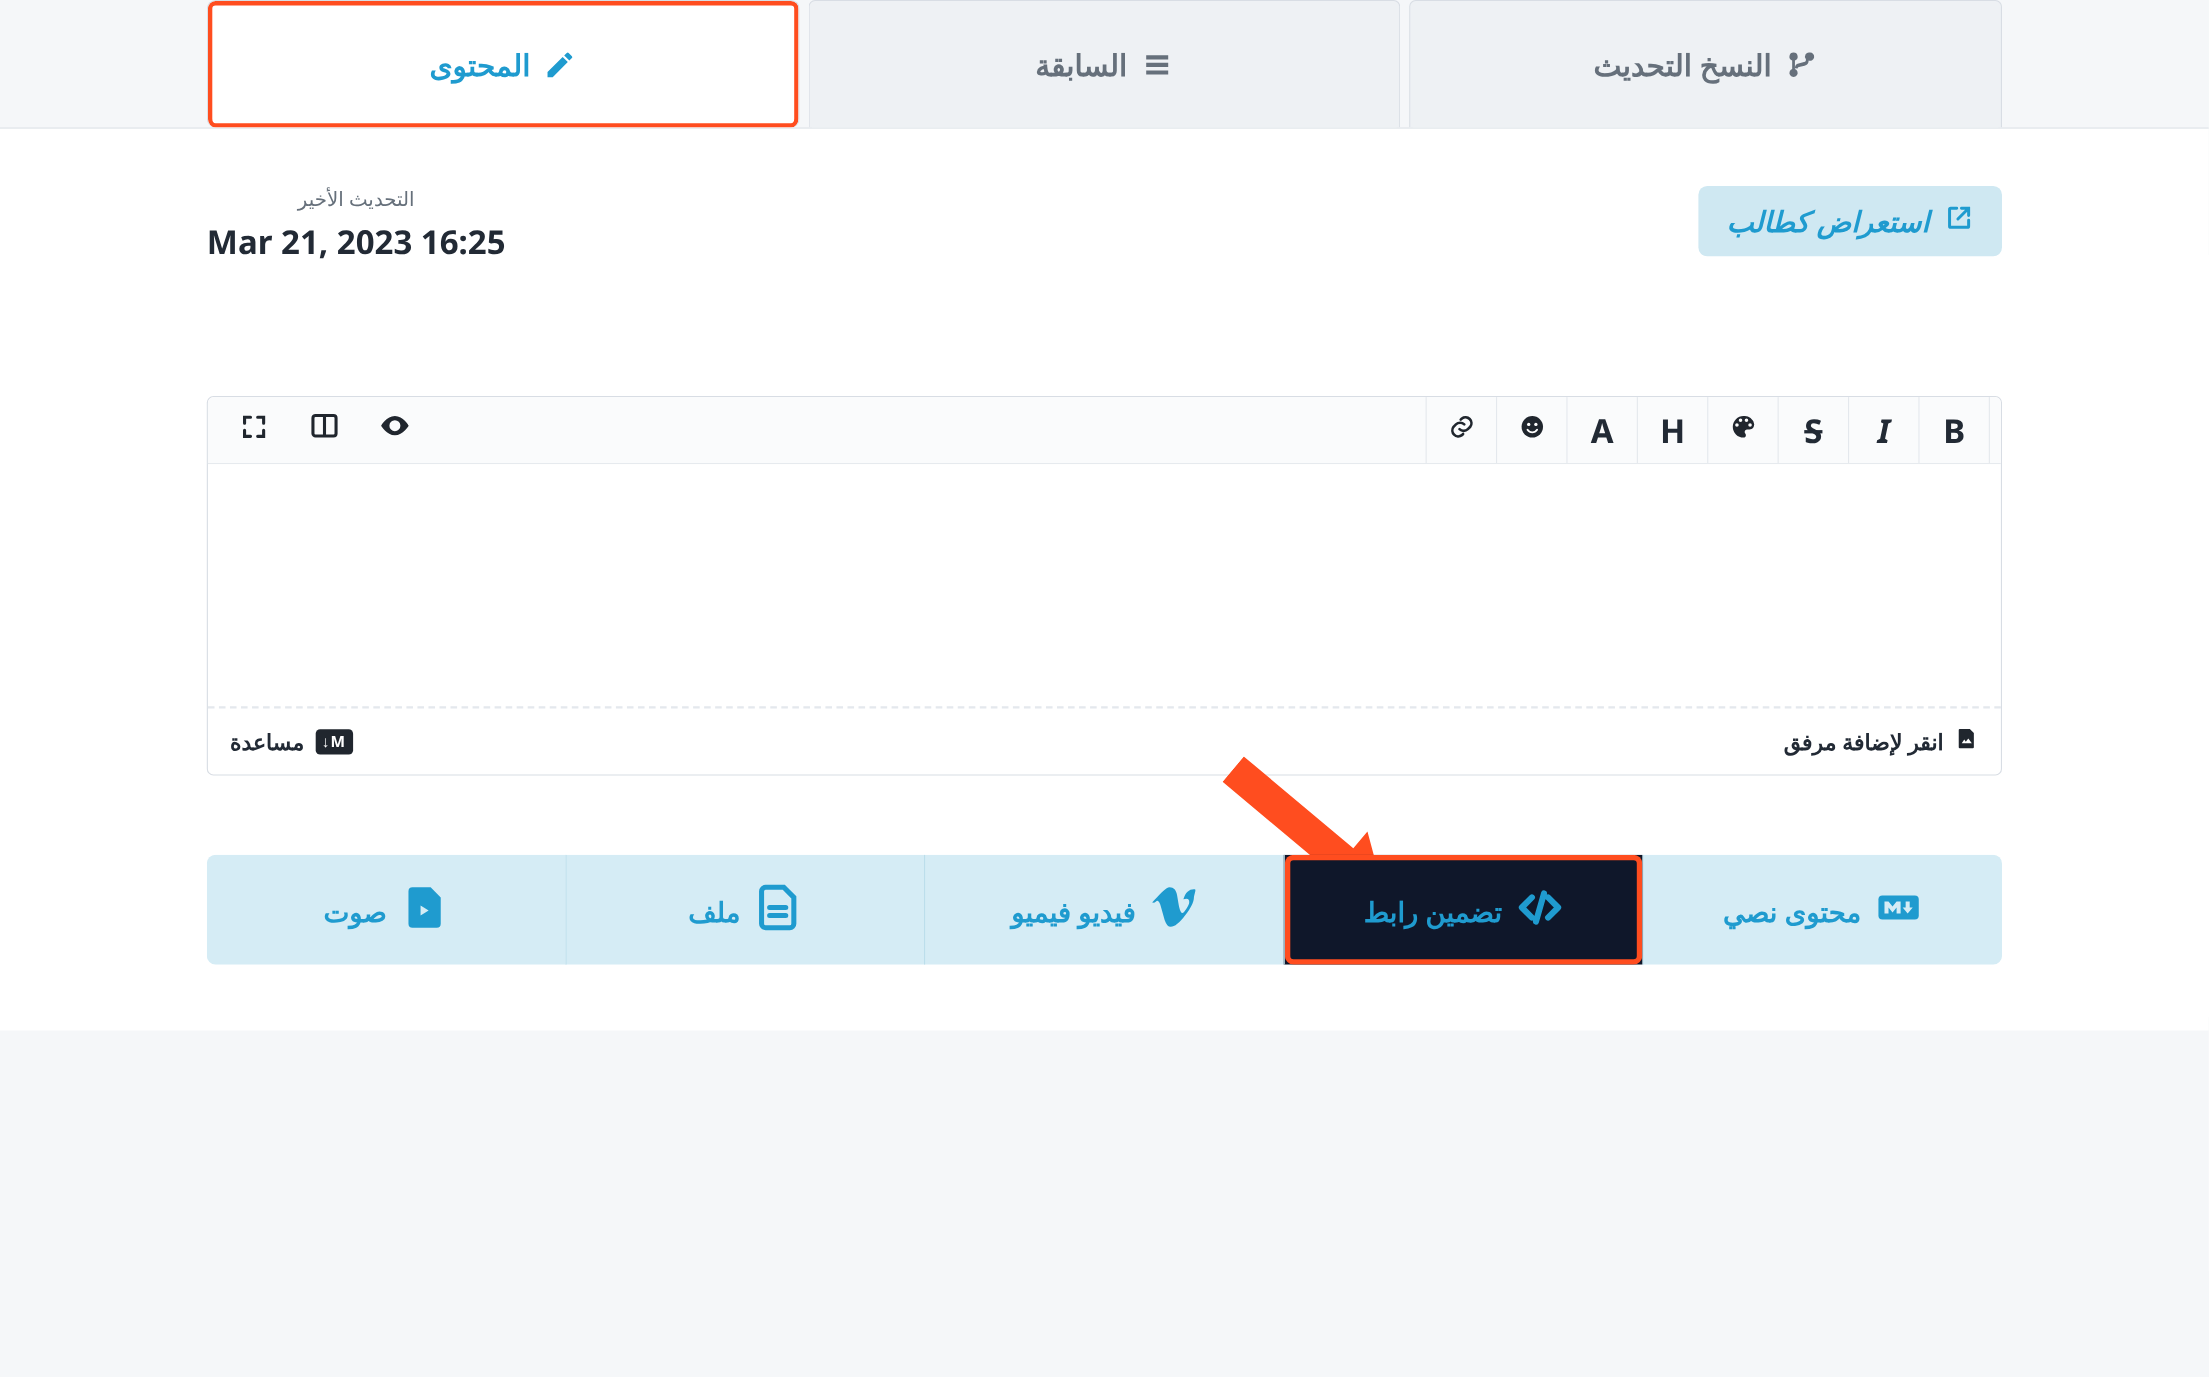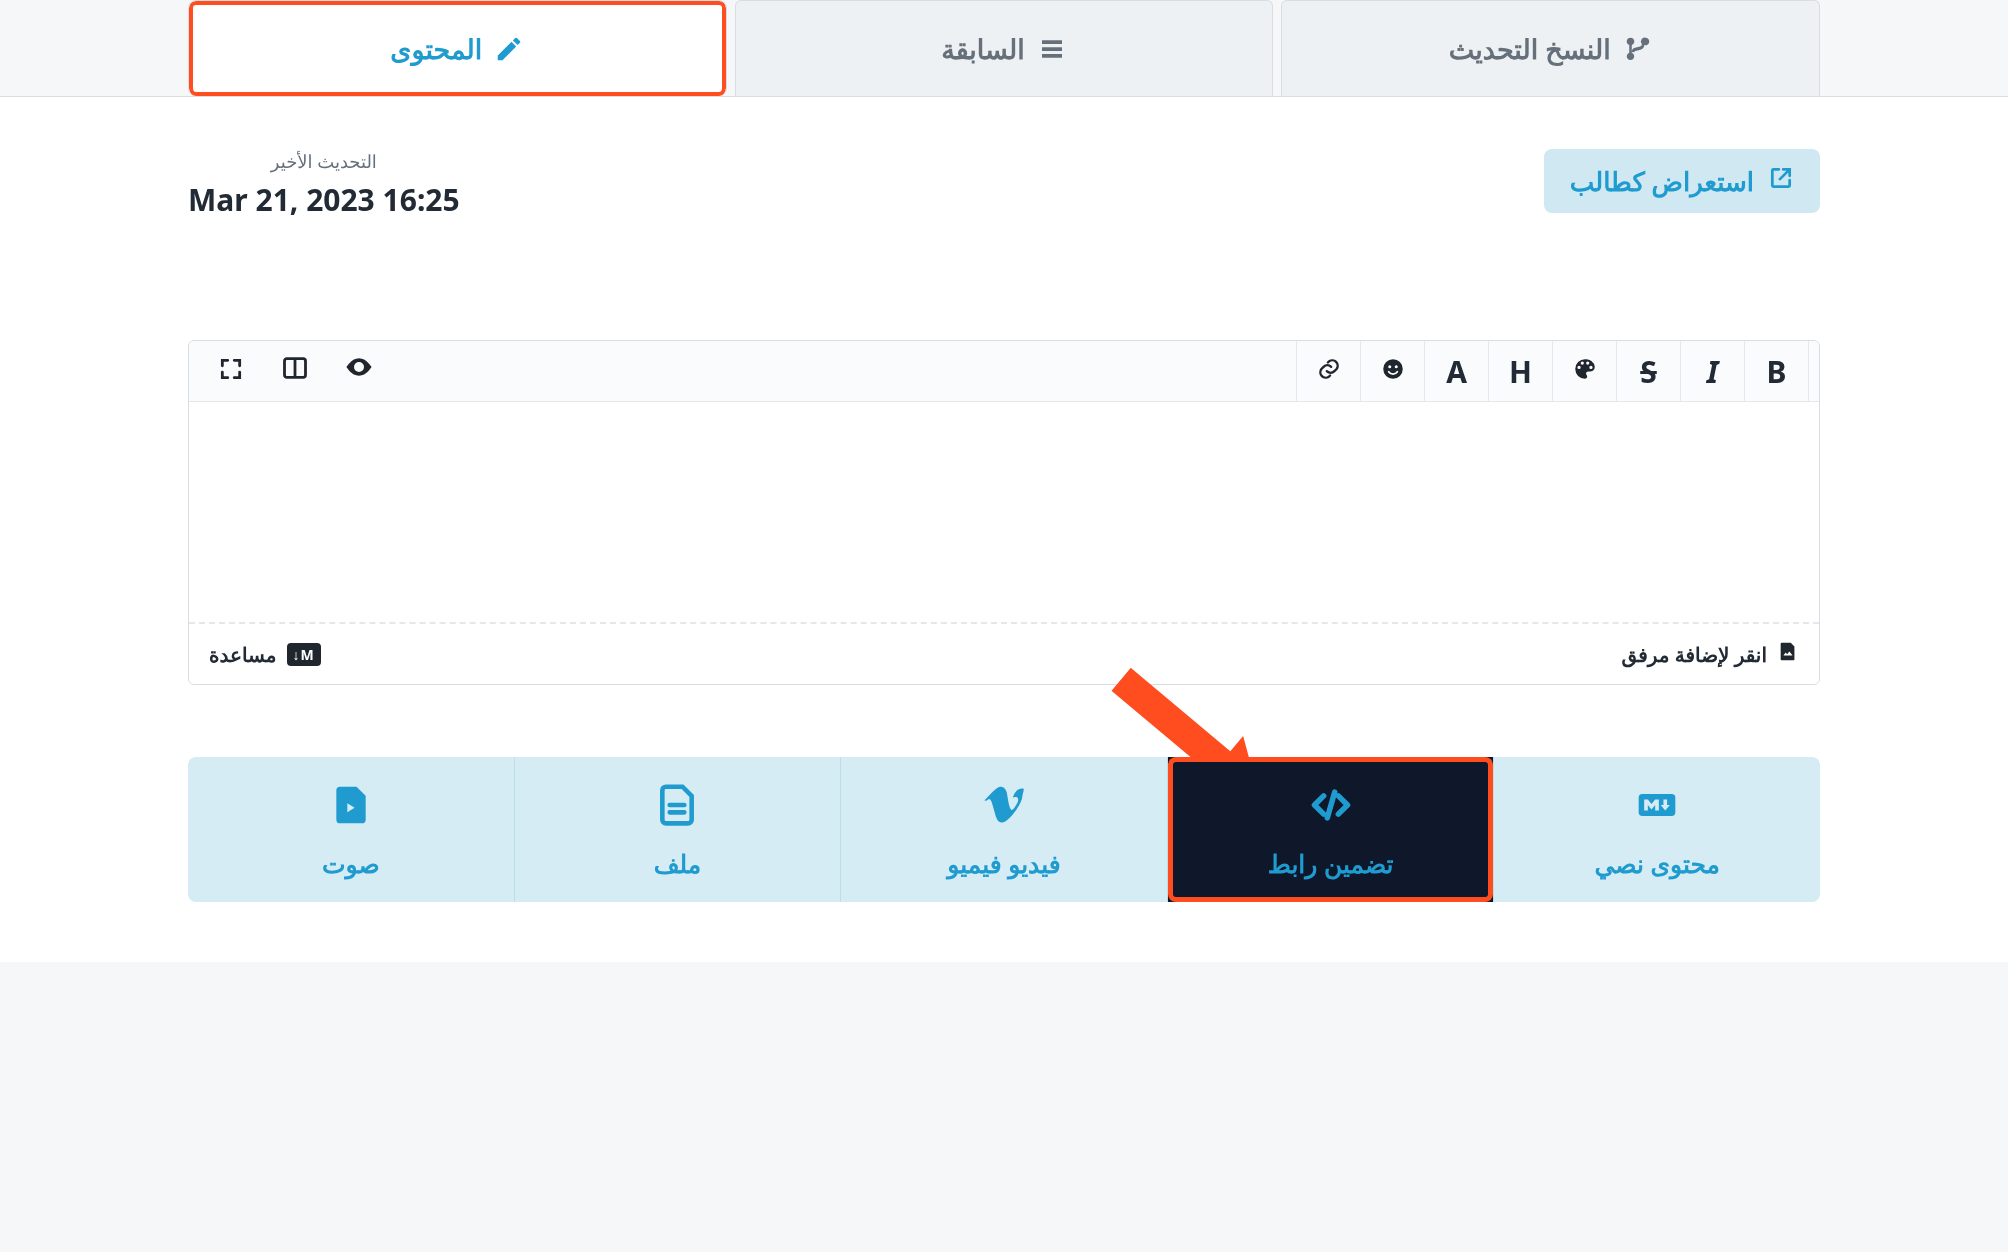--- a/index.html
+++ b/index.html
@@ -12,33 +12,33 @@
     --blue:#1f9bcf;
     --blue-light:#cfe8f2;
     --blue-lighter:#d5ecf5;
     --highlight:#ff4d1f;
   }
   *{box-sizing:border-box;font-family:system-ui,-apple-system,"Segoe UI",Tahoma,Arial,sans-serif;}
   body{margin:0;background:var(--bg);color:var(--text);font-size:22px;}
 
   
   .tabs{display:flex;flex-direction:row-reverse;border-bottom:1px solid var(--border);background:var(--bg);padding:0 188px;gap:8px;}
-  .tab{flex:1;display:flex;align-items:center;justify-content:center;gap:12px;height:96px;border:1px solid var(--border);border-bottom:none;border-radius:6px 6px 0 0;background:#eef1f4;color:var(--muted);font-weight:700;font-size:27px;cursor:pointer;}
+  .tab{flex:1;display:flex;align-items:center;justify-content:center;gap:12px;height:116px;border:1px solid var(--border);border-bottom:none;border-radius:6px 6px 0 0;background:#eef1f4;color:var(--muted);font-weight:700;font-size:27px;cursor:pointer;}
   .tab.active{background:var(--white);color:var(--blue);}
   .tab .ico{width:30px;height:30px;display:inline-flex;}
   .tab.active .ico svg path{fill:var(--blue)!important;}
   
   .red-box{position:relative;box-shadow:inset 0 0 0 4px var(--highlight);border-radius:8px;}
 
   
   .page{background:var(--white);padding:52px 188px 60px;position:relative;min-height:820px;}
 
   
   .head-row{display:flex;justify-content:space-between;align-items:flex-start;direction:rtl;}
-  .preview-btn{background:var(--blue-light);color:var(--blue);border:none;border-radius:8px;padding:14px 26px;font-size:26px;font-weight:700;display:inline-flex;align-items:center;gap:14px;cursor:pointer;}
+  .preview-btn{background:var(--blue-light);color:var(--blue);border:none;border-radius:8px;padding:14px 26px;font-size:26px;font-weight:700;display:inline-flex;align-items:center;gap:14px;cursor:pointer;font-style:italic;}
   .preview-btn svg path{stroke:var(--blue);}
   .last-update{text-align:center;direction:ltr;}
   .last-update .lbl{color:var(--muted);font-size:18px;}
   .last-update .val{color:var(--text);font-size:30px;font-weight:700;margin-top:6px;}
 
   
   .editor{border:1px solid var(--border);border-radius:6px;margin-top:120px;background:var(--white);}
   .toolbar{display:flex;justify-content:space-between;align-items:stretch;border-bottom:1px solid var(--border-light);background:#fafbfc;border-radius:6px 6px 0 0;padding:0 10px;}
   .tool-group{display:flex;align-items:stretch;}
   .tool-btn{width:64px;height:60px;display:flex;align-items:center;justify-content:center;cursor:pointer;font-size:28px;color:var(--text);}
@@ -50,21 +50,21 @@
   .editor-foot{display:flex;justify-content:space-between;align-items:center;padding:16px 20px;border-top:2px dashed var(--border-light);font-weight:700;font-size:20px;}
   .foot-seg{display:inline-flex;align-items:center;gap:10px;cursor:pointer;}
   .badge-md{background:#20262e;color:#fff;border-radius:4px;font-size:14px;padding:2px 6px 2px 6px;letter-spacing:1px;}
   
   
   .arrow{position:absolute;right:calc(188px + 540px);top:600px;transform:rotate(40deg);width:180px;height:80px;}
   .arrow svg path{fill:var(--highlight);}
 
   
   .tiles{display:flex;direction:rtl;margin-top:72px;border-radius:8px;overflow:hidden;}
-  .tile{flex:1;background:var(--blue-lighter);color:var(--blue);display:flex;flex-direction:column;align-items:center;justify-content:center;gap:12px;padding:26px 0 22px;font-weight:700;font-size:25px;cursor:pointer;border-left:1px solid #bcdeeb;}
+  .tile{flex:1;background:var(--blue-lighter);color:var(--blue);display:flex;align-items:center;justify-content:center;gap:12px;padding:26px 0 22px;font-weight:700;font-size:25px;cursor:pointer;border-left:1px solid #bcdeeb;}
   .tile:last-child{border-left:none;}
   .tile.hl{background:#0f172a;position:relative;}
   .tile.hl::after{content:"";position:absolute;inset:0;box-shadow:inset 0 0 0 5px var(--highlight);border-radius:8px;pointer-events:none;}
   .tile svg{width:44px;height:44px;}
 </style>
 </head>
 <body>
 
 <div class="tabs">
   <div class="tab active red-box">

